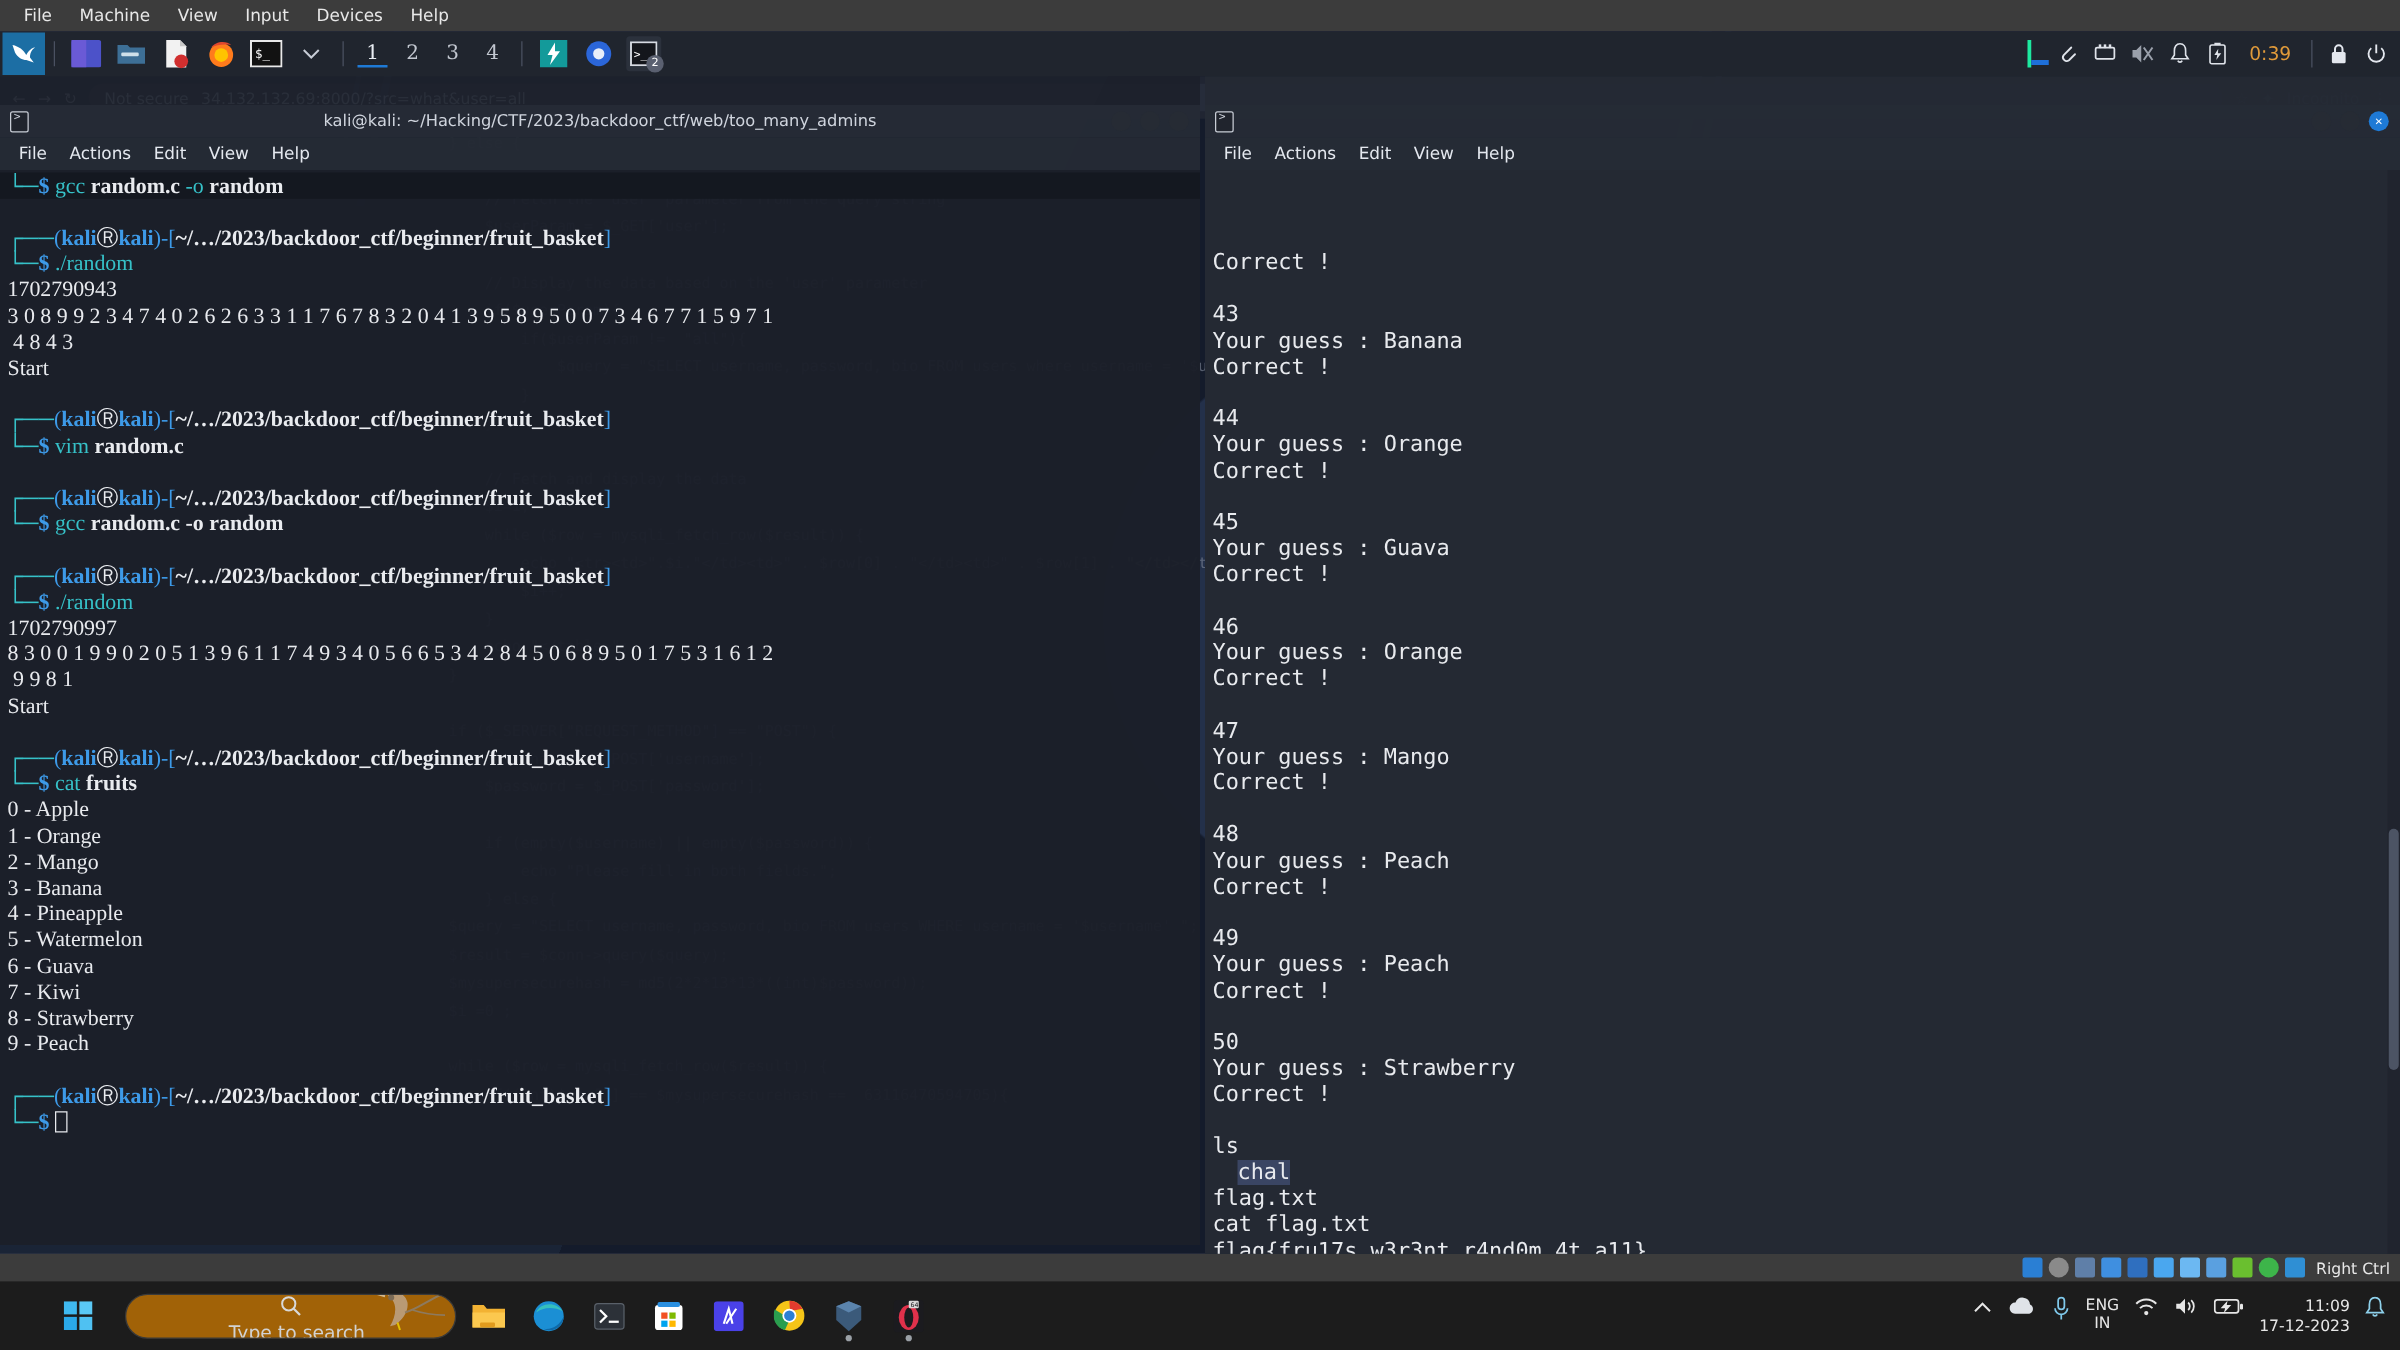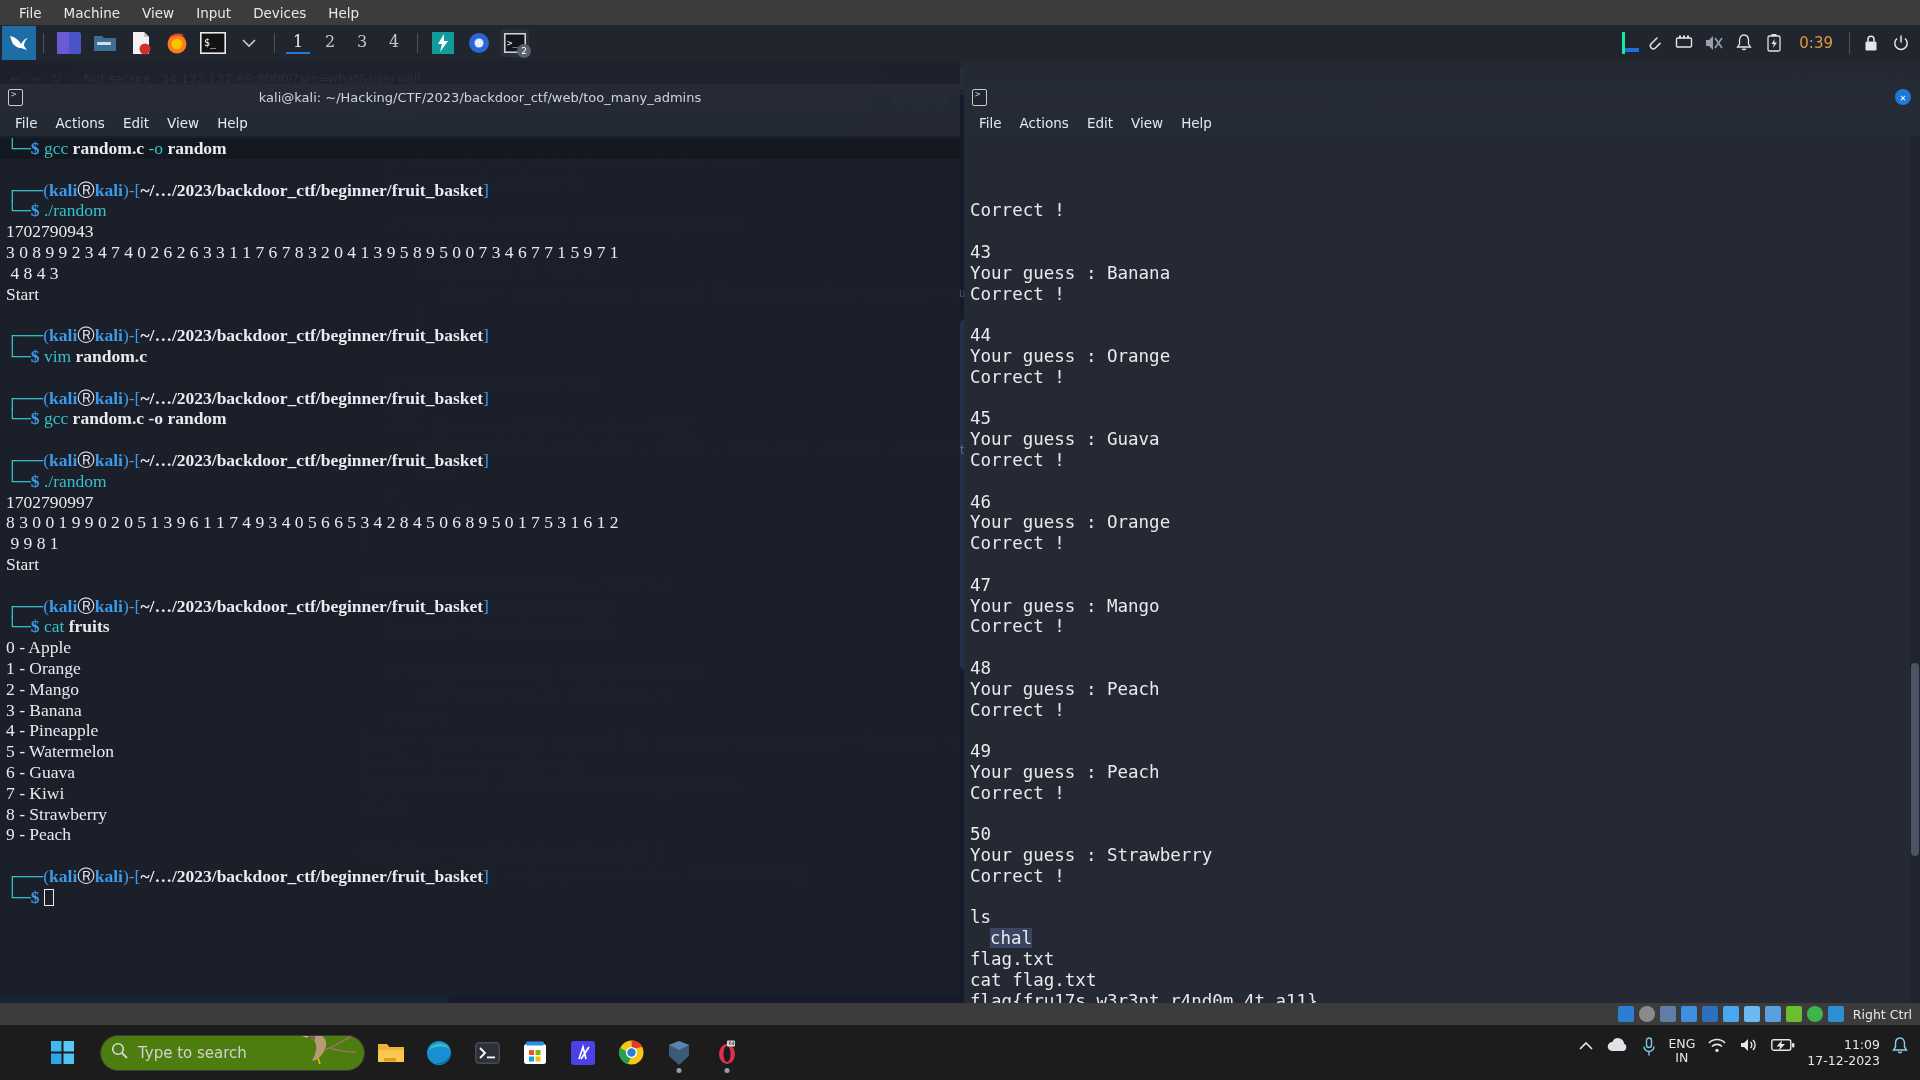--- a/index.html
+++ b/index.html
@@ -229,23 +229,23 @@
     width: 44px; height: 44px; border-radius: 6px;
     display: flex; align-items: center; justify-content: center;
     position: relative;
   }
   #win-taskbar .tb-item .runningdot {
     position: absolute; bottom: 2px; left: 50%; transform: translateX(-50%);
     width: 5px; height: 5px; border-radius: 50%; background: #9aa0a6;
   }
   #win-search {
     width: 265px; height: 36px; border-radius: 18px;
-    background: #4d7c0f; border: 1px solid #3a3a3a;
+    background: #a16207; border: 1px solid #3a3a3a;
     display: flex; align-items: center; padding: 0 10px; margin-left: 12px;
-    position: relative; overflow: hidden;
+    position: relative; overflow: hidden; flex-direction: column;
   }
   #win-search .ph { color: #d2d2d2; font-size: 15px; margin-left: 10px; font-family:"DejaVu Sans", sans-serif;}
   #win-tray {
     margin-left: auto; display: flex; align-items: flex-start; gap: 12px; padding-right: 12px;
     color: #e6e6e6;
   }
   #win-tray .lang {
     font-size: 12.5px; line-height: 14px; text-align: center; font-family:"DejaVu Sans", sans-serif;
   }
   #win-clock {

